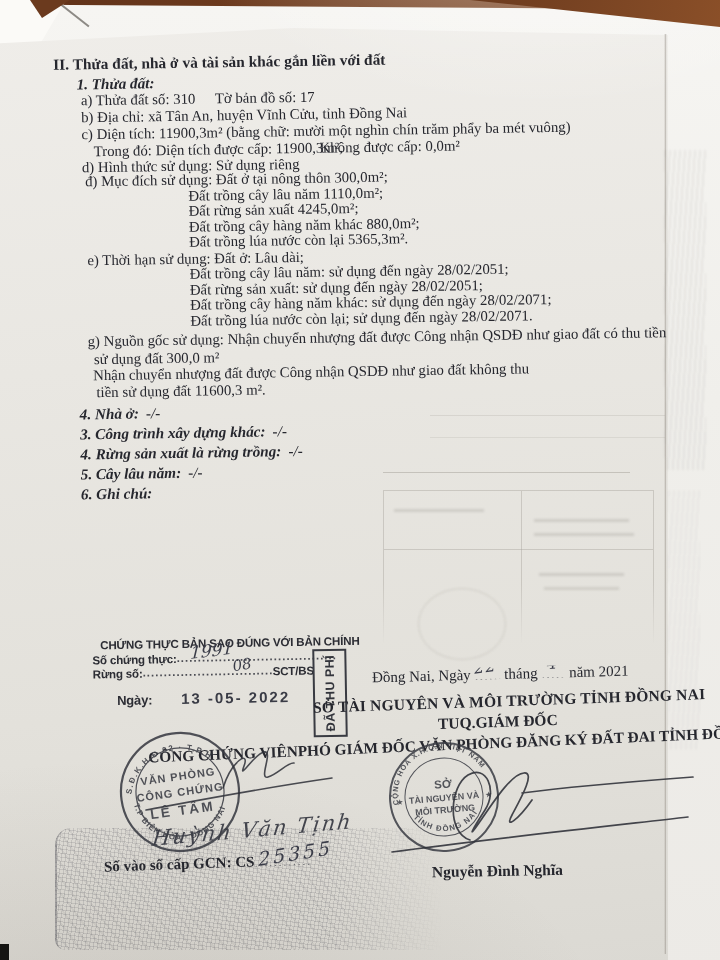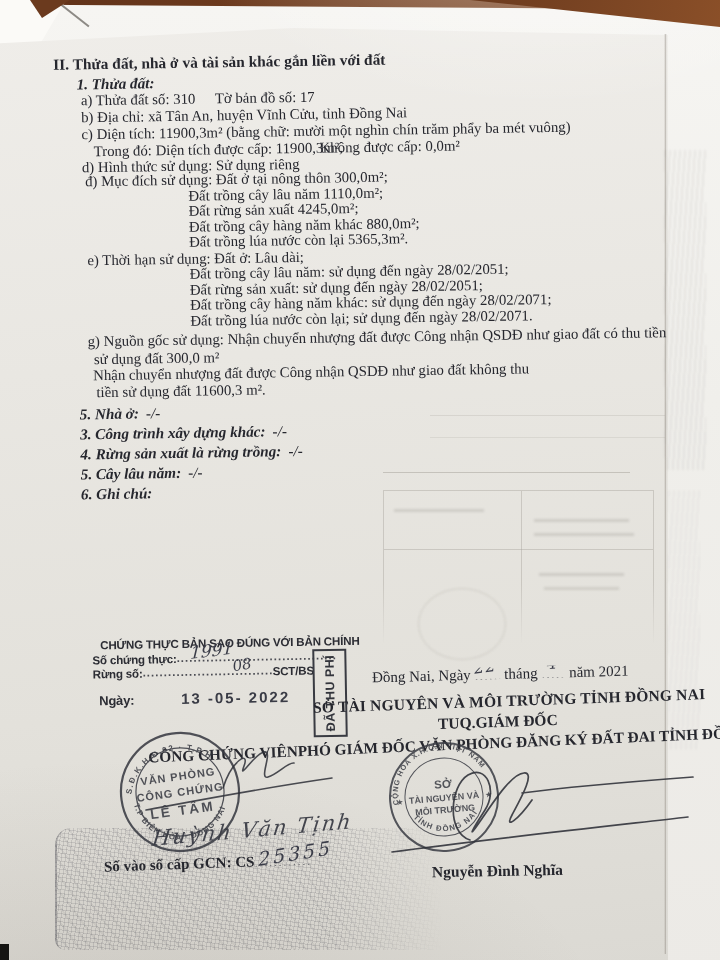--- a/index.html
+++ b/index.html
@@ -145,21 +145,21 @@
     <div class="t" style="left:190px;top:264px;">Đất trồng cây lâu năm: sử dụng đến ngày 28/02/2051;</div>
     <div class="t" style="left:190px;top:280px;">Đất rừng sản xuất: sử dụng đến ngày 28/02/2051;</div>
     <div class="t" style="left:190px;top:295px;">Đất trồng cây hàng năm khác: sử dụng đến ngày 28/02/2071;</div>
     <div class="t" style="left:190px;top:311px;">Đất trồng lúa nước còn lại; sử dụng đến ngày 28/02/2071.</div>
     <div class="t" style="left:87px;top:330px;">g) Nguồn gốc sử dụng: Nhận chuyển nhượng đất được Công nhận QSDĐ như giao đất có thu tiền</div>
     <div class="t" style="left:93px;top:348px;">sử dụng đất 300,0 m²</div>
     <div class="t" style="left:92px;top:364px;">Nhận chuyển nhượng đất được Công nhận QSDĐ như giao đất không thu</div>
     <div class="t" style="left:95px;top:381px;">tiền sử dụng đất 11600,3 m².</div>
 
     <div class="t item" style="left:78px;top:402px;">
-      <span>5. Nhà ở:</span><span class="val">-/-</span>
+      <span>4. Nhà ở:</span><span class="val">-/-</span>
     </div>
     <div class="t item" style="left:78px;top:422px;">
       <span>3. Công trình xây dựng khác:</span><span class="val">-/-</span>
     </div>
     <div class="t item" style="left:78px;top:442px;">
       <span>4. Rừng sản xuất là rừng trồng:</span><span class="val">-/-</span>
     </div>
     <div class="t item" style="left:78px;top:462px;">
       <span>5. Cây lâu năm:</span><span class="val">-/-</span>
     </div>
@@ -171,21 +171,21 @@
   <div class="cert">
     <div class="ln" style="left:8px;top:0;">CHỨNG THỰC BẢN SAO ĐÚNG VỚI BẢN CHÍNH</div>
     <div class="ln" style="left:0;top:14px;">
       <span>Số chứng thực:</span><span class="dots" style="width:160px;">......................................................................</span>
     </div>
     <div class="ln" style="left:0;top:28px;">
       <span>Rừng số:</span><span class="dots" style="width:130px;">..................................................</span><span>SCT/BS</span>
     </div>
     <div class="hw" style="left:98px;top:4px;font-size:17px;transform:rotate(-6deg) skewX(-10deg);">1991</div>
     <div class="hw" style="left:140px;top:20px;font-size:15px;transform:rotate(-8deg);">08</div>
-    <div class="ln" style="left:6px;top:55px;font-size:13px;">Ngày:</div>
+    <div class="ln" style="left:24px;top:55px;font-size:13px;">Ngày:</div>
     <div class="datestamp">13 -05- 2022</div>
   </div>
   <div class="feebox">
     <span>ĐÃ THU PHÍ</span>
   </div>
 
   <div class="issue-date">
     <span>Đồng Nai, Ngày</span>
     <span class="dots" style="width:26px;position:relative;"><span>............</span><span class="hw" style="left:0;top:-10px;font-size:16px;transform:rotate(-6deg);">22</span></span>
     <span>tháng</span>

